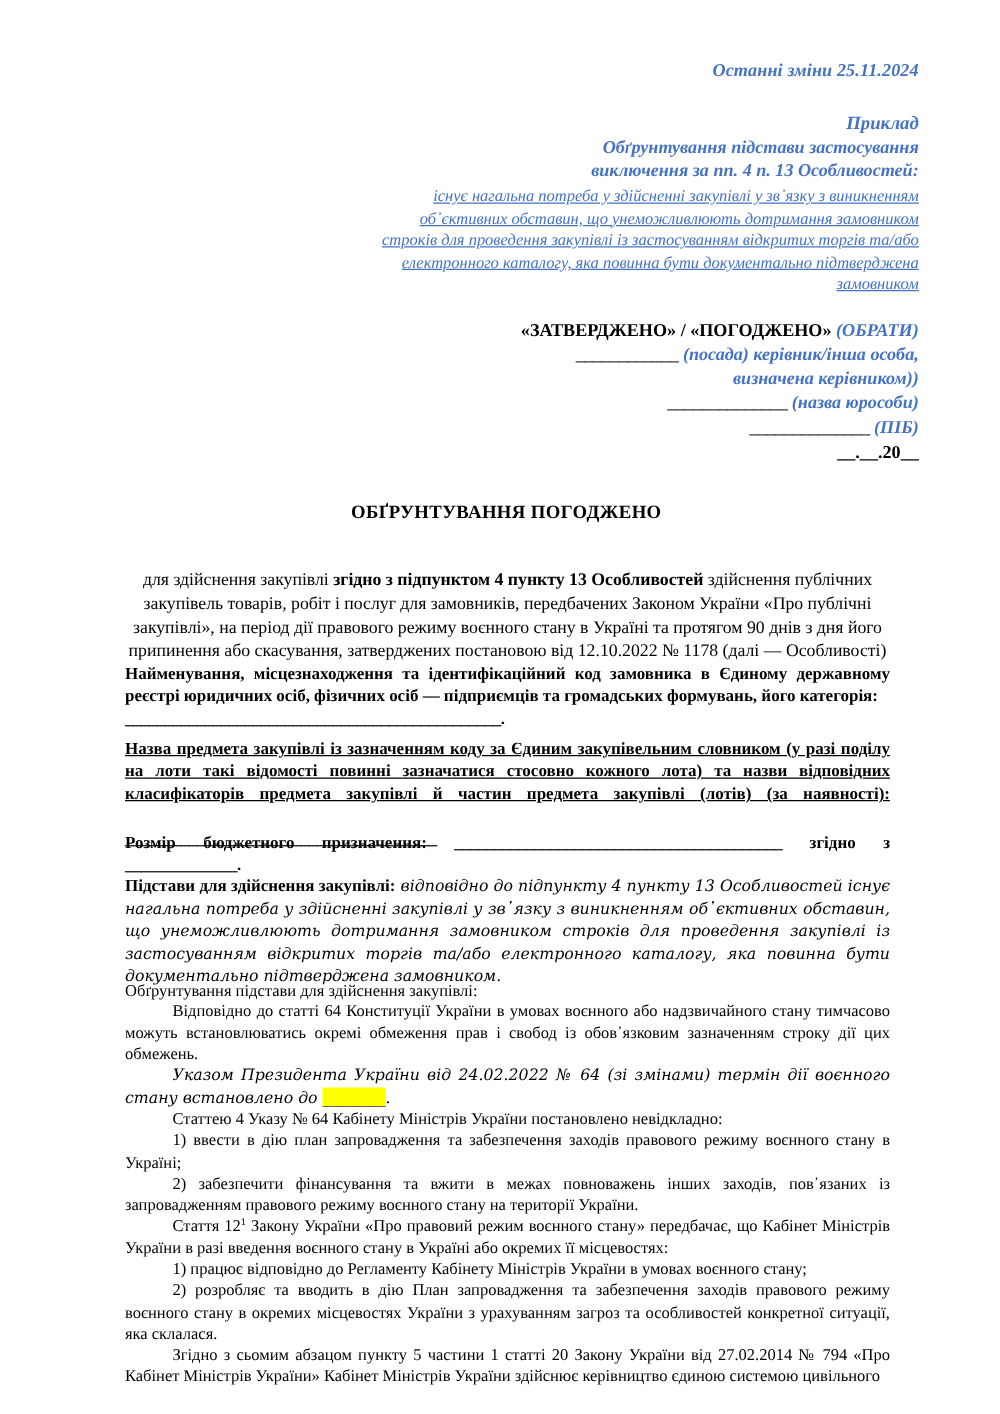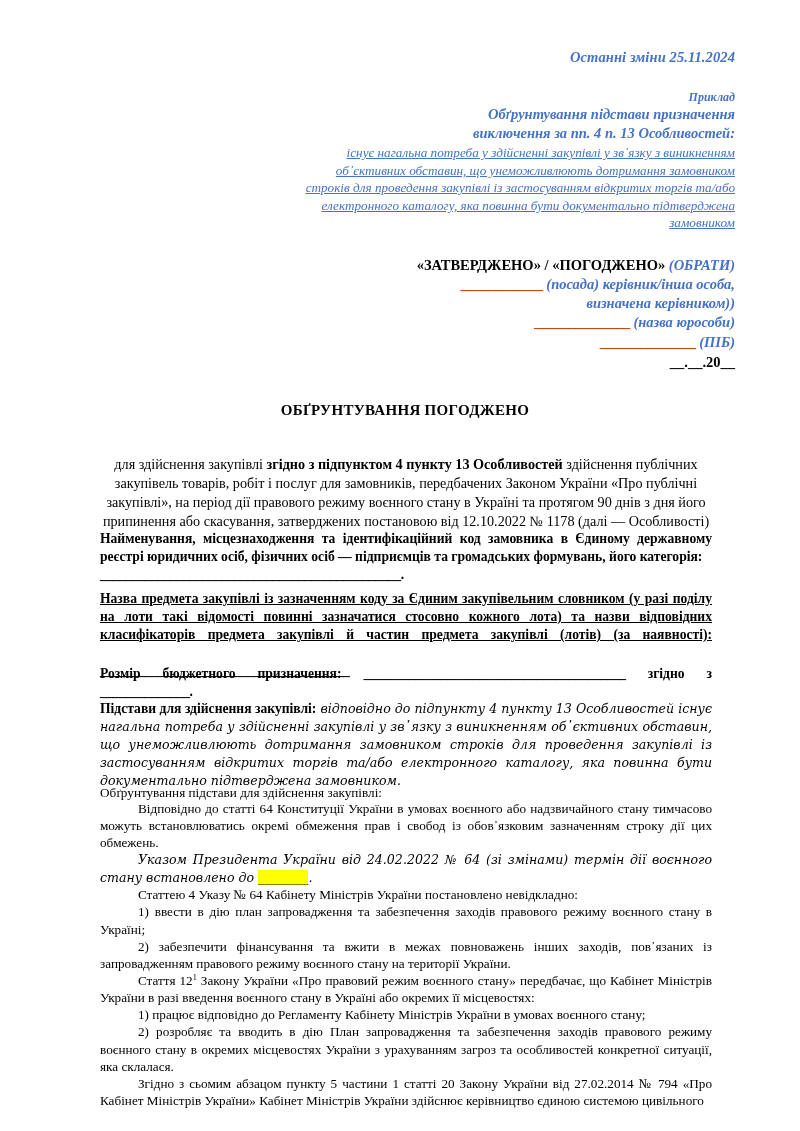--- a/index.html
+++ b/index.html
@@ -34,21 +34,21 @@
     font-style: italic;
     font-weight: bold;
     line-height: 1.30;
   }
   .hdr-date {
     font-size: 14.5px;
     letter-spacing: .1px;
   }
   .hdr-gap { height: 23px; }
   .hdr-example {
-    font-size: 12px;
+    font-size: 15px;
   }
   .hdr-title {
     font-size: 14.5px;
   }
   .hdr-sub {
     font-weight: normal;
     font-size: 13.2px;
     line-height: 1.33;
     margin-top: 1px;
     text-decoration: underline;
@@ -70,21 +70,21 @@
   .appr-line1 .blue {
     color: #4472C4;
     font-style: italic;
   }
   .appr-blue {
     color: #4472C4;
     font-style: italic;
     font-weight: bold;
     font-size: 14.5px;
   }
-  .appr-blue .rule { color: #c2410c; font-style: normal; }
+  .appr-blue .rule { color: #404040; font-style: normal; }
   .appr-date {
     font-size: 14.5px;
     font-weight: bold;
     margin-top: 1px;
   }
 
   
   .doc-title {
     position: absolute;
     left: 100px;
@@ -175,21 +175,21 @@
 </style>
 </head>
 <body>
 
 <div class="page">
 
   <div class="hdr-block">
     <div class="hdr-date">Останні зміни 25.11.2024</div>
     <div class="hdr-gap"></div>
     <div class="hdr-example">Приклад</div>
-    <div class="hdr-title">Обґрунтування підстави призначення</div>
+    <div class="hdr-title">Обґрунтування підстави застосування</div>
     <div class="hdr-title">виключення за пп. 4 п. 13 Особливостей:</div>
     <div class="hdr-sub">існує нагальна потреба у здійсненні закупівлі у зв᾽язку з виникненням об᾽єктивних обставин, що унеможливлюють дотримання замовником строків для проведення закупівлі із застосуванням відкритих торгів та/або електронного каталогу, яка повинна бути документально підтверджена замовником</div>
   </div>
 
   <div class="appr-block">
     <div class="appr-line1">
       <span>«ЗАТВЕРДЖЕНО» / «ПОГОДЖЕНО»</span>
       <span class="blue">(ОБРАТИ)</span>
     </div>
     <div class="appr-blue">

